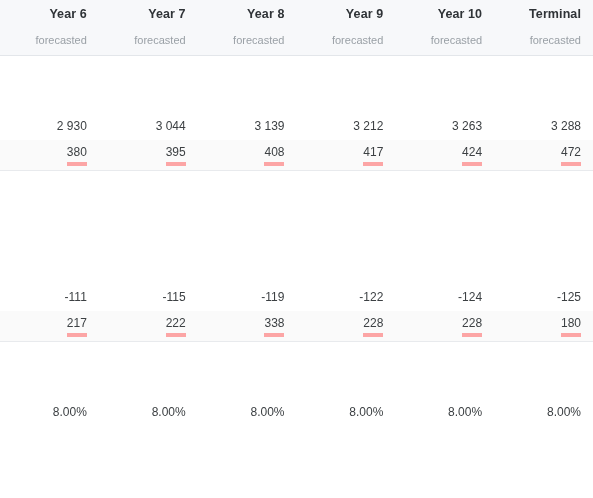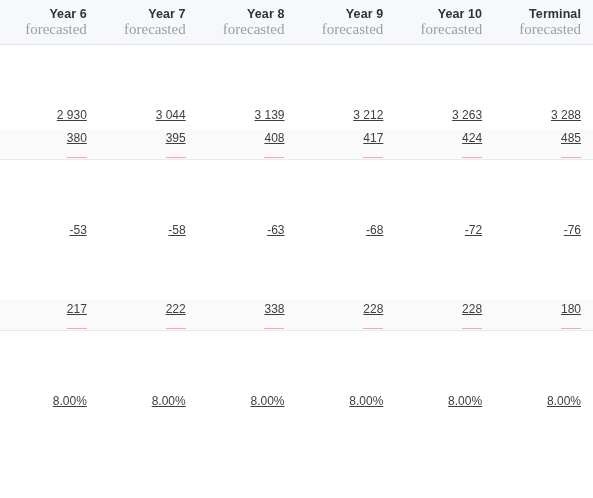--- a/index.html
+++ b/index.html
@@ -48,26 +48,25 @@
   .hdr-title {
     display: block;
     font-size: 12.5px;
     font-weight: bold;
     color: #2f3337;
     line-height: 15px;
     letter-spacing: 0.1px;
   }
   .hdr-sub {
     display: block;
-    font-size: 15px;
+    font-size: 11px;
     color: #9aa0a6;
     line-height: 13px;
-    margin-top: 1px;
+    margin-top: 12px;
     font-weight: normal;
-    font-family: Liberation Serif, serif;
   }
 
   
   tbody td {
     padding: 0 12px 0 6px;
     text-align: right;
     font-size: 12px;
     color: #3c4043;
     line-height: 14px;
     height: 28px;
@@ -84,28 +83,27 @@
     height: 28px;
   }
 
   
   tr.subtotal-row td {
     background: #fafafa;
     border-bottom: 1px solid #e8eaed;
     height: 30px;
   }
   tr.subtotal-row td .num {
-    border-bottom: 1px solid #fca5a5;
-    padding-bottom: 12px;
+    border-bottom: 4px solid #fca5a5;
+    padding-bottom: 3px;
     display: inline-block;
   }
 
   .num {
     display: inline-block;
-    text-decoration: underline;
   }
 
   .empty-cell {
     display: inline-block;
     height: 14px;
   }
 </style>
 </head>
 <body>
 
@@ -171,61 +169,61 @@
           <td><span class="num">3 212</span></td>
           <td><span class="num">3 263</span></td>
           <td><span class="num">3 288</span></td>
         </tr>
         <tr class="subtotal-row">
           <td><span class="num">380</span></td>
           <td><span class="num">395</span></td>
           <td><span class="num">408</span></td>
           <td><span class="num">417</span></td>
           <td><span class="num">424</span></td>
-          <td><span class="num">485</span></td>
+          <td><span class="num">472</span></td>
+        </tr>
+        <tr class="spacer-row">
+          <td><span class="empty-cell"></span></td>
+          <td><span class="empty-cell"></span></td>
+          <td><span class="empty-cell"></span></td>
+          <td><span class="empty-cell"></span></td>
+          <td><span class="empty-cell"></span></td>
+          <td><span class="empty-cell"></span></td>
+        </tr>
+        <tr class="spacer-row">
+          <td><span class="empty-cell"></span></td>
+          <td><span class="empty-cell"></span></td>
+          <td><span class="empty-cell"></span></td>
+          <td><span class="empty-cell"></span></td>
+          <td><span class="empty-cell"></span></td>
+          <td><span class="empty-cell"></span></td>
         </tr>
         <tr class="spacer-row">
           <td><span class="empty-cell"></span></td>
           <td><span class="empty-cell"></span></td>
           <td><span class="empty-cell"></span></td>
           <td><span class="empty-cell"></span></td>
           <td><span class="empty-cell"></span></td>
           <td><span class="empty-cell"></span></td>
         </tr>
         <tr class="spacer-row">
           <td><span class="empty-cell"></span></td>
           <td><span class="empty-cell"></span></td>
           <td><span class="empty-cell"></span></td>
           <td><span class="empty-cell"></span></td>
           <td><span class="empty-cell"></span></td>
           <td><span class="empty-cell"></span></td>
         </tr>
         <tr class="value-row">
-          <td><span class="num">-53</span></td>
-          <td><span class="num">-58</span></td>
-          <td><span class="num">-63</span></td>
-          <td><span class="num">-68</span></td>
-          <td><span class="num">-72</span></td>
-          <td><span class="num">-76</span></td>
-        </tr>
-        <tr class="spacer-row">
-          <td><span class="empty-cell"></span></td>
-          <td><span class="empty-cell"></span></td>
-          <td><span class="empty-cell"></span></td>
-          <td><span class="empty-cell"></span></td>
-          <td><span class="empty-cell"></span></td>
-          <td><span class="empty-cell"></span></td>
-        </tr>
-        <tr class="spacer-row">
-          <td><span class="empty-cell"></span></td>
-          <td><span class="empty-cell"></span></td>
-          <td><span class="empty-cell"></span></td>
-          <td><span class="empty-cell"></span></td>
-          <td><span class="empty-cell"></span></td>
-          <td><span class="empty-cell"></span></td>
+          <td><span class="num">-111</span></td>
+          <td><span class="num">-115</span></td>
+          <td><span class="num">-119</span></td>
+          <td><span class="num">-122</span></td>
+          <td><span class="num">-124</span></td>
+          <td><span class="num">-125</span></td>
         </tr>
         <tr class="subtotal-row">
           <td><span class="num">217</span></td>
           <td><span class="num">222</span></td>
           <td><span class="num">338</span></td>
           <td><span class="num">228</span></td>
           <td><span class="num">228</span></td>
           <td><span class="num">180</span></td>
         </tr>
         <tr class="spacer-row">

